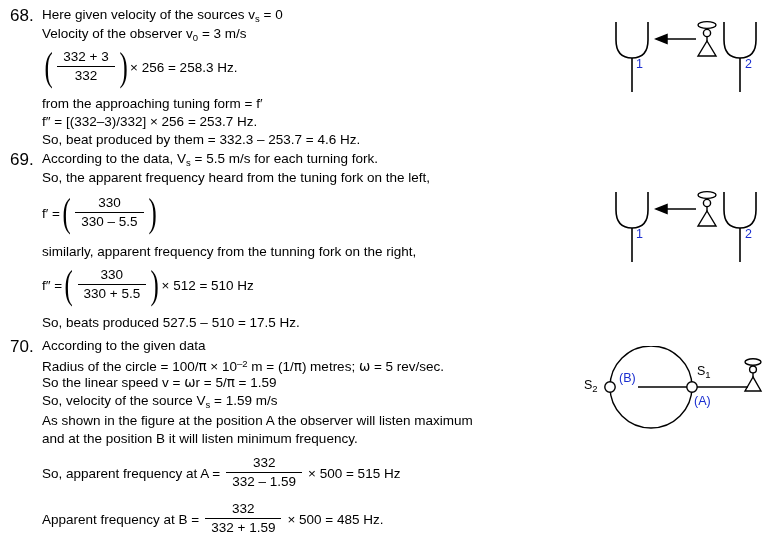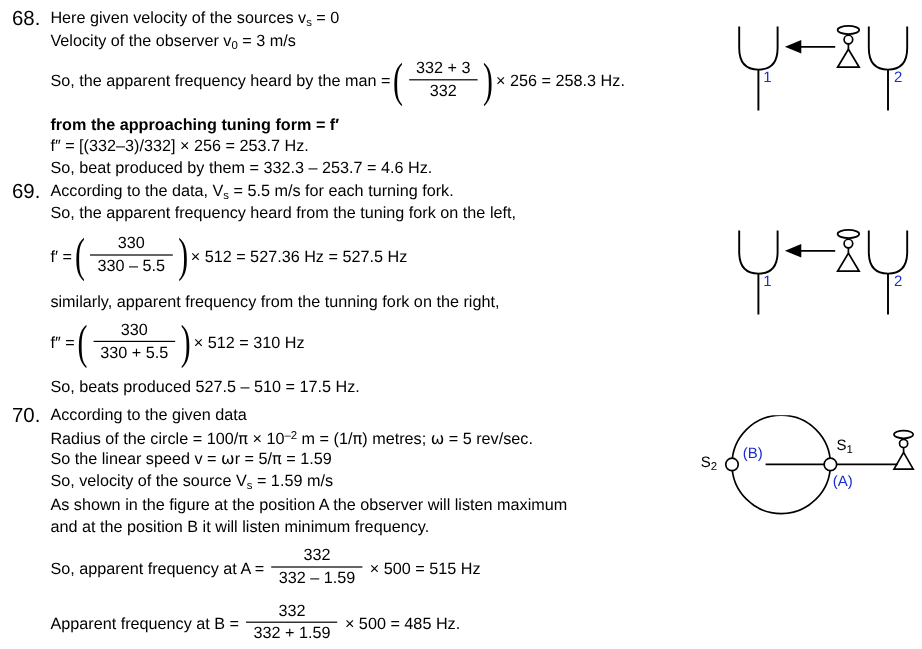--- a/index.html
+++ b/index.html
@@ -90,32 +90,31 @@
     <div class="line" style="top:6px;">
       <span>Here given velocity of the sources v</span><sub>s</sub><span> = 0</span>
     </div>
 
     <div class="line" style="top:25px;">
       <span>Velocity of the observer v</span><sub>0</sub><span> = 3 m/s</span>
     </div>
 
     <div class="line" style="top:50px;">
       <span class="eqrow">
-        <span>So, the apparent frequency heard by the man =</span>
         <span class="paren">(</span>
         <span class="frac">
           <span class="nm">332 + 3</span>
           <span class="dn">332</span>
         </span>
         <span class="paren">)</span>
         <span>× 256 = 258.3 Hz.</span>
       </span>
     </div>
 
-    <div class="line" style="top:95px;font-weight:bold;">from the approaching tuning form = f′</div>
+    <div class="line" style="top:95px;">from the approaching tuning form = f′</div>
     <div class="line" style="top:113px;">f″ = [(332–3)/332] × 256 = 253.7 Hz.</div>
     <div class="line" style="top:131px;">So, beat produced by them = 332.3 – 253.7 = 4.6 Hz.</div>
   </div>
 
   <div class="sol" style="top:0;">
     <div class="num" style="top:150px;">69.</div>
 
     <div class="line" style="top:150px;">
       <span>According to the data, V</span><sub>s</sub><span> = 5.5 m/s for each turning fork.</span>
     </div>
@@ -124,36 +123,35 @@
 
     <div class="line" style="top:196px;">
       <span class="eqrow">
         <span>f′ =</span>
         <span class="paren">(</span>
         <span class="frac">
           <span class="nm">330</span>
           <span class="dn">330 – 5.5</span>
         </span>
         <span class="paren">)</span>
-        <span>× 512  = 527.36 Hz = 527.5 Hz</span>
       </span>
     </div>
 
     <div class="line" style="top:243px;">similarly, apparent frequency from the tunning fork on the right,</div>
 
     <div class="line" style="top:268px;">
       <span class="eqrow">
         <span>f″ =</span>
         <span class="paren">(</span>
         <span class="frac">
           <span class="nm">330</span>
           <span class="dn">330 + 5.5</span>
         </span>
         <span class="paren">)</span>
-        <span>× 512 = 310 Hz</span>
+        <span>× 512 = 510 Hz</span>
       </span>
     </div>
 
     <div class="line" style="top:314px;">So, beats produced 527.5 – 510 = 17.5 Hz.</div>
   </div>
 
   <div class="sol" style="top:0;">
     <div class="num" style="top:337px;">70.</div>
 
     <div class="line" style="top:337px;">According to the given data</div>

